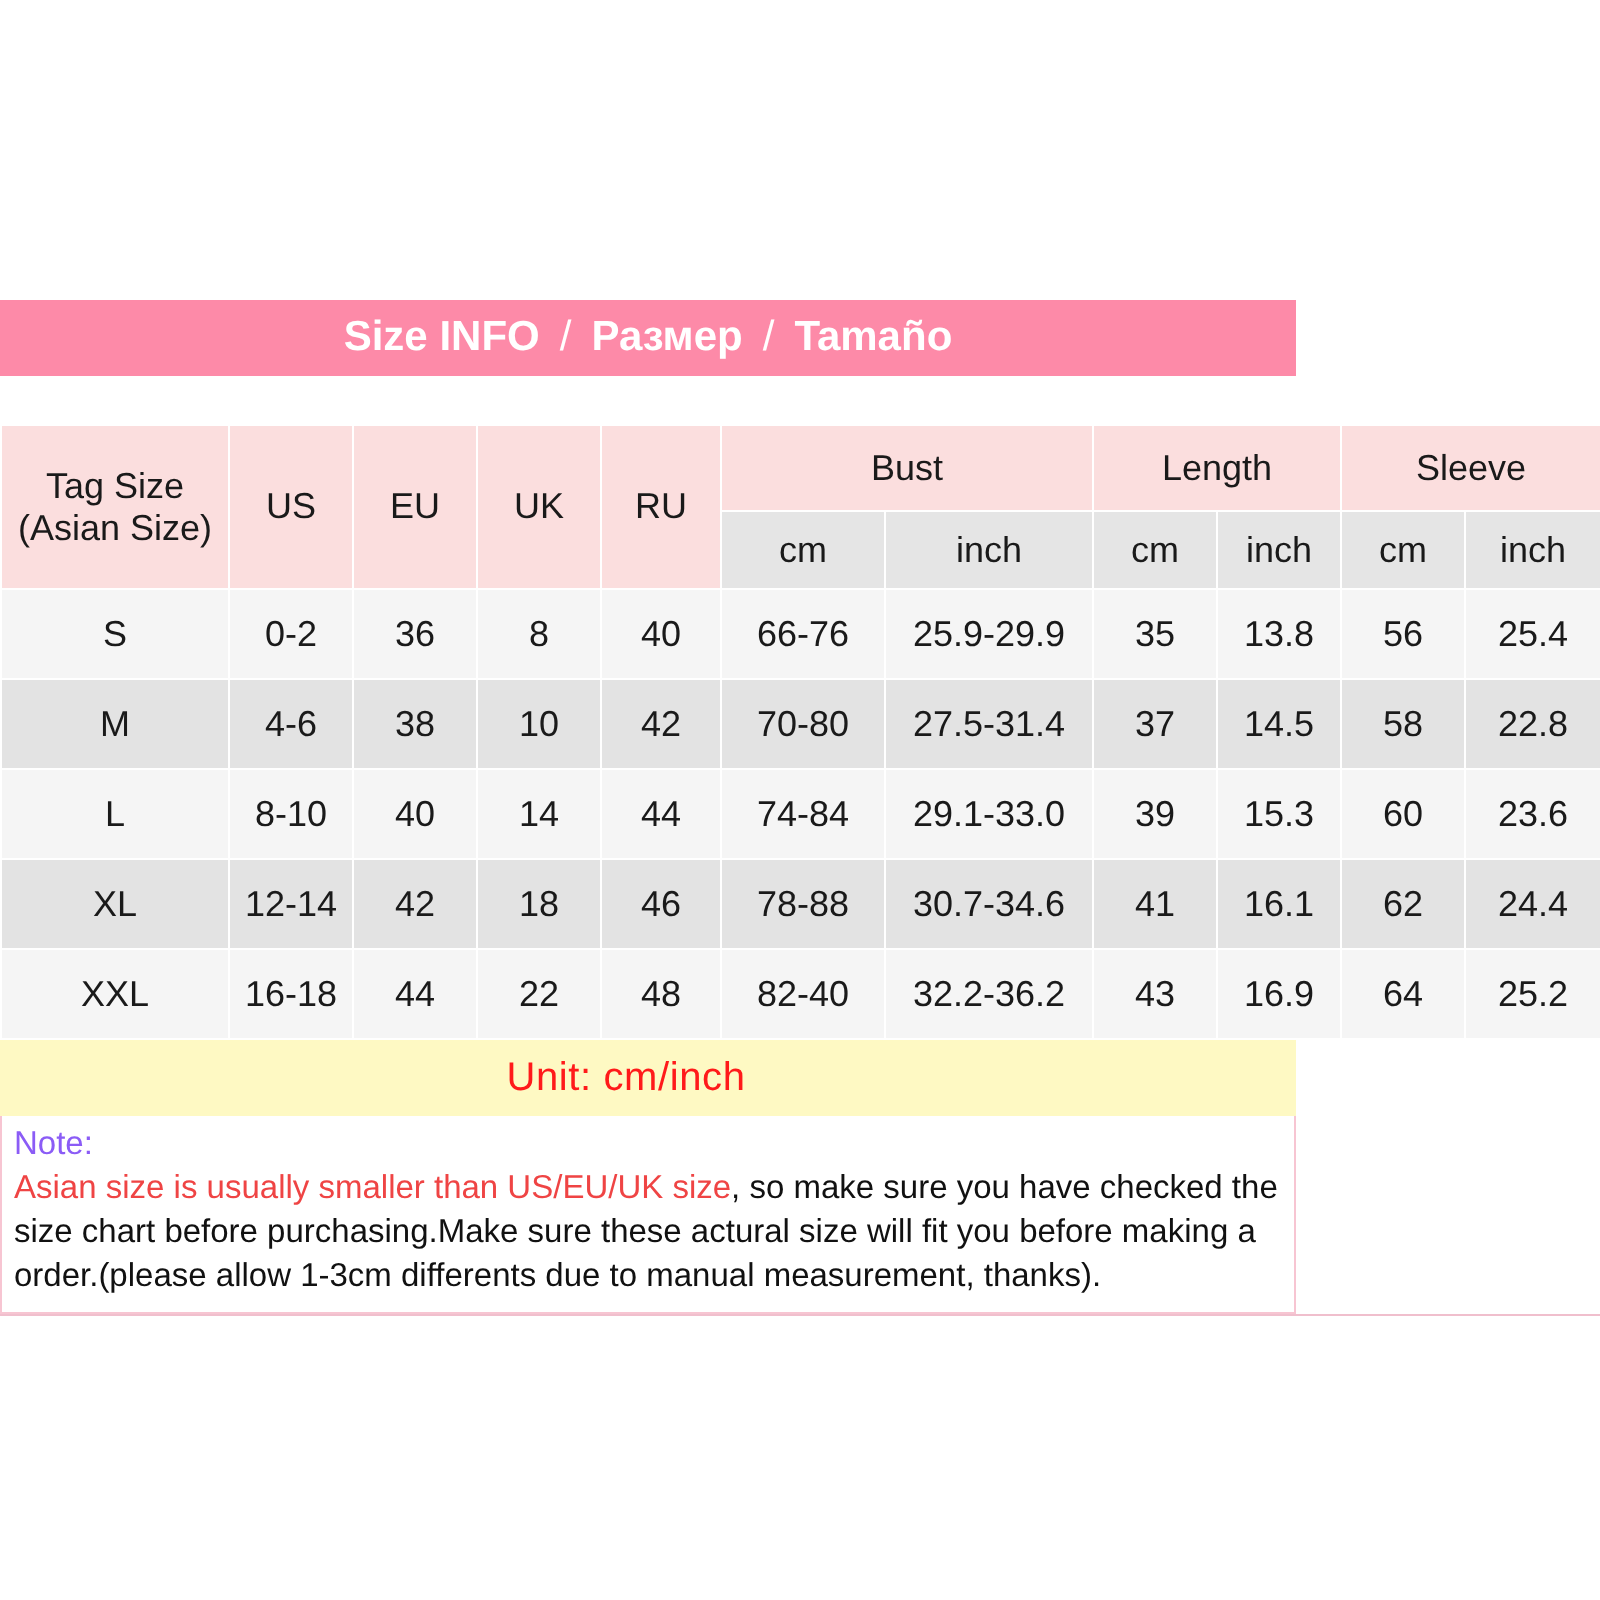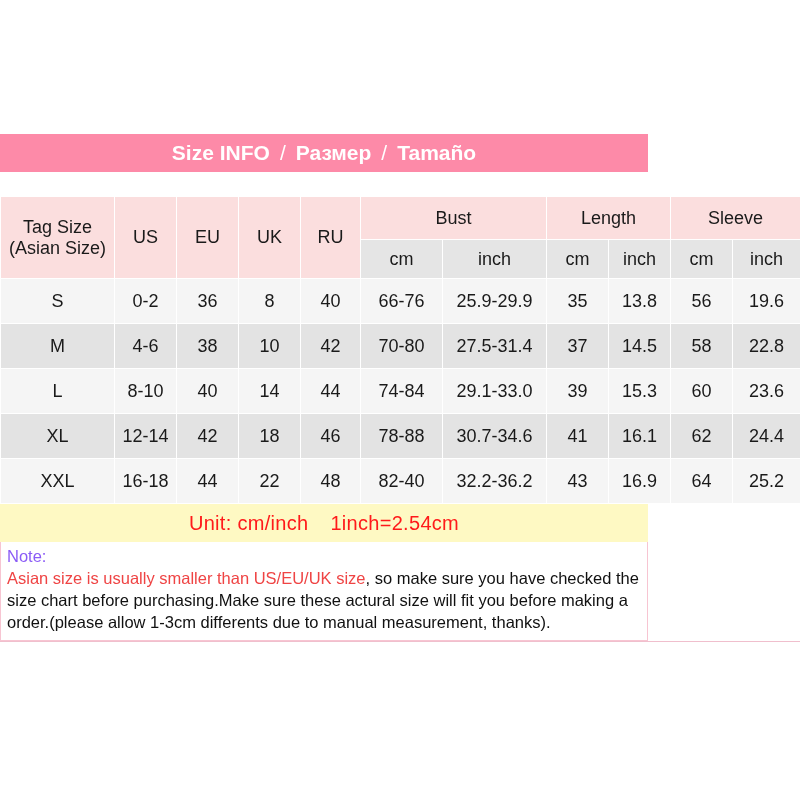--- a/index.html
+++ b/index.html
@@ -6,21 +6,21 @@
     margin: 0;
     padding: 0;
     width: 800px;
     height: 800px;
     background: #ffffff;
     font-family: "Liberation Sans", sans-serif;
   }
   #chart-wrap {
     position: absolute;
     left: 0;
-    top: 134px;
+    top: 150px;
     width: 648px;
   }
   
   .header-bar {
     height: 38px;
     background: #fd8aa8;
     display: flex;
     align-items: center;
     justify-content: center;
     gap: 6px;
@@ -154,21 +154,21 @@
         <td class="tag-cell">S</td>
         <td>0-2</td>
         <td>36</td>
         <td>8</td>
         <td>40</td>
         <td>66-76</td>
         <td>25.9-29.9</td>
         <td>35</td>
         <td>13.8</td>
         <td>56</td>
-        <td>19.6</td>
+        <td>25.4</td>
       </tr>
       <tr class="row-even">
         <td class="tag-cell">M</td>
         <td>4-6</td>
         <td>38</td>
         <td>10</td>
         <td>42</td>
         <td>70-80</td>
         <td>27.5-31.4</td>
         <td>37</td>
@@ -214,21 +214,20 @@
         <td>16.9</td>
         <td>64</td>
         <td>25.2</td>
       </tr>
     </tbody>
   </table>
 
   <div class="unit-row">
     <span>Unit: cm/inch</span>
     <span class="gap"></span>
-    <span>1inch=2.54cm</span>
   </div>
 
   <div class="note-box">
     <div class="note-label">Note:</div>
     <div><span class="note-red">Asian size is usually smaller than US/EU/UK size</span><span class="note-body">, so make sure you have checked the size chart before purchasing.Make sure these actural size will fit you before making a order.(please allow 1-3cm differents due to manual measurement, thanks).</span></div>
   </div>
 
   <div class="divider-line"></div>
 </div>
 

